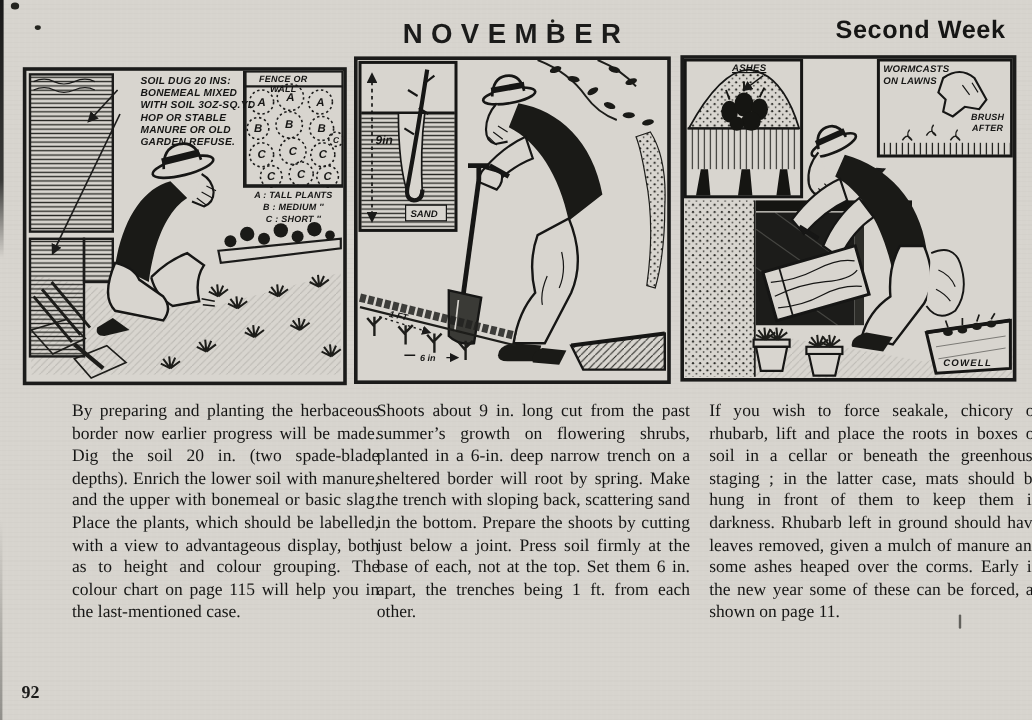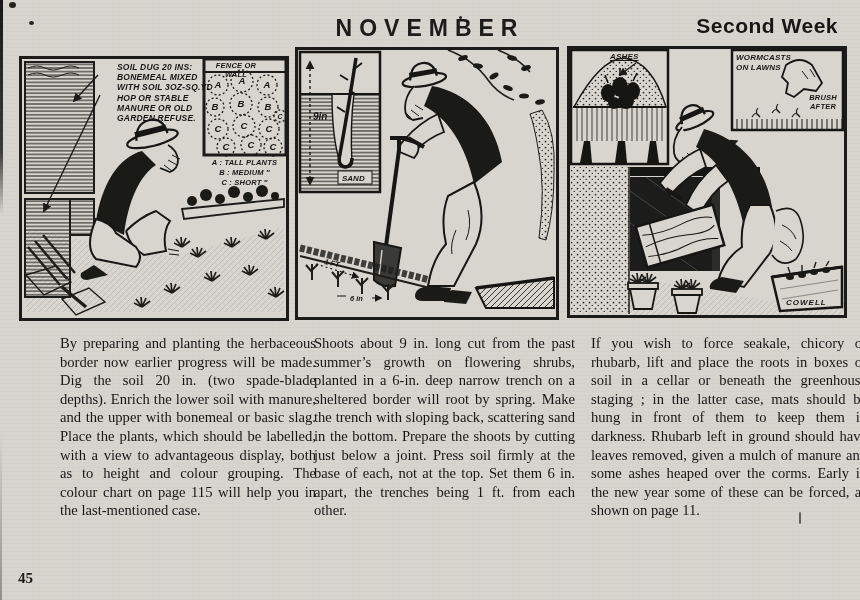--- a/index.html
+++ b/index.html
@@ -346,21 +346,21 @@
     </svg>
     <div class="hand" style="left:40px;top:3px;width:42px;font-size:8px;text-decoration:underline;">Ashes</div>
     <div class="hand" style="left:166px;top:4px;width:66px;font-size:8px;">Wormcasts on lawns</div>
     <div class="hand" style="left:236px;top:44px;width:34px;font-size:7.5px;text-align:center;">Brush after</div>
   </section>
 
   <p class="col" id="col1">By preparing and planting the herbaceous border now earlier progress will be made.  Dig the soil 20 in. (two spade-blade depths).  Enrich the lower soil with manure, and the upper with bonemeal or basic slag. Place the plants, which should be labelled, with a view to advantageous display, both as to height and colour grouping.  The colour chart on page 115 will help you in the last-mentioned case.</p>
   <p class="col" id="col2">Shoots about 9 in. long cut from the past summer’s growth on flowering shrubs, planted in a 6-in. deep narrow trench on a sheltered border will root by spring.  Make the trench with sloping back, scattering sand in the bottom.  Prepare the shoots by cutting just below a joint. Press soil firmly at the base of each, not at the top.  Set them 6 in. apart, the trenches being 1 ft. from each other.</p>
   <p class="col" id="col3">If you wish to force seakale, chicory or rhubarb, lift and place the roots in boxes of soil in a cellar or beneath the greenhouse staging ;  in the latter case, mats should be hung in front of them to keep them in darkness.  Rhubarb left in ground should have leaves removed, given a mulch of manure and some ashes heaped over the corms.  Early in the new year some of these can be forced, as shown on page 11.</p>
 
-  <div class="pagenum">45</div>
+  <div class="pagenum">92</div>
 
   <div class="spine"></div>
   <div class="spine2"></div>
   <div class="speck" id="sp1"></div>
   <div class="speck" id="sp2"></div>
   <div class="speck" id="sp3"></div>
   <div class="speck" id="sp4"></div>
 </div>
 
 </body></html>

